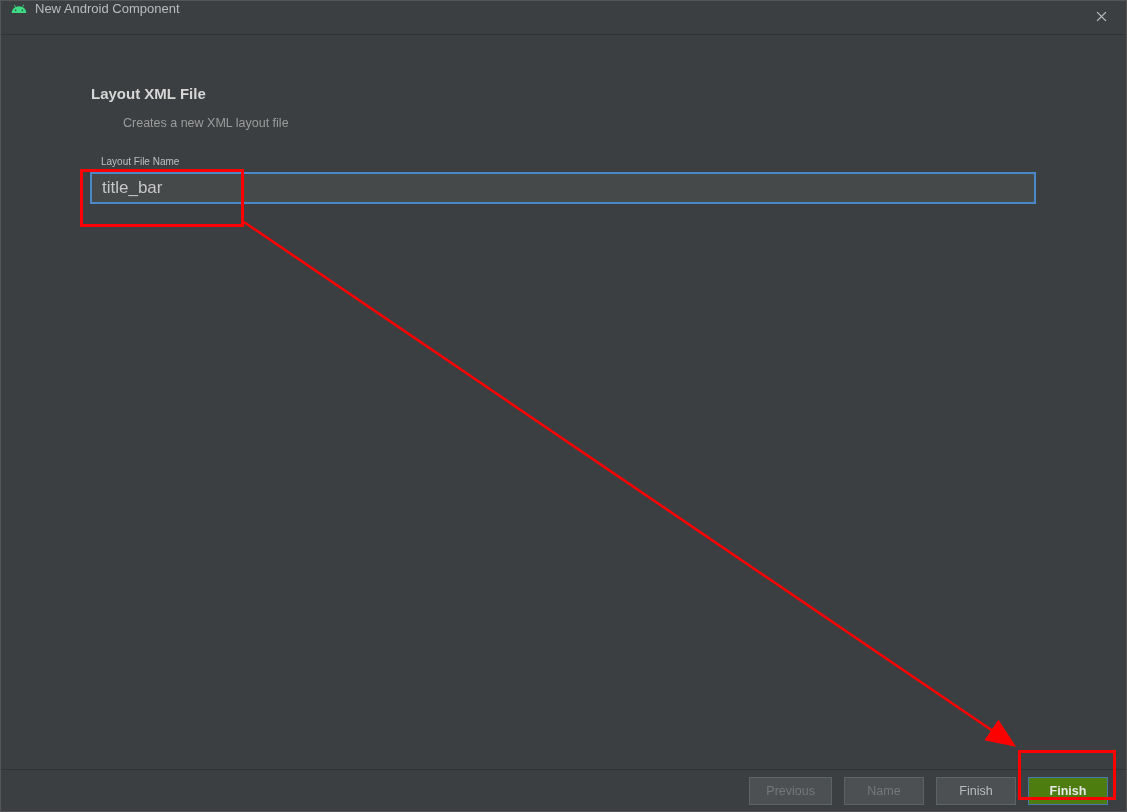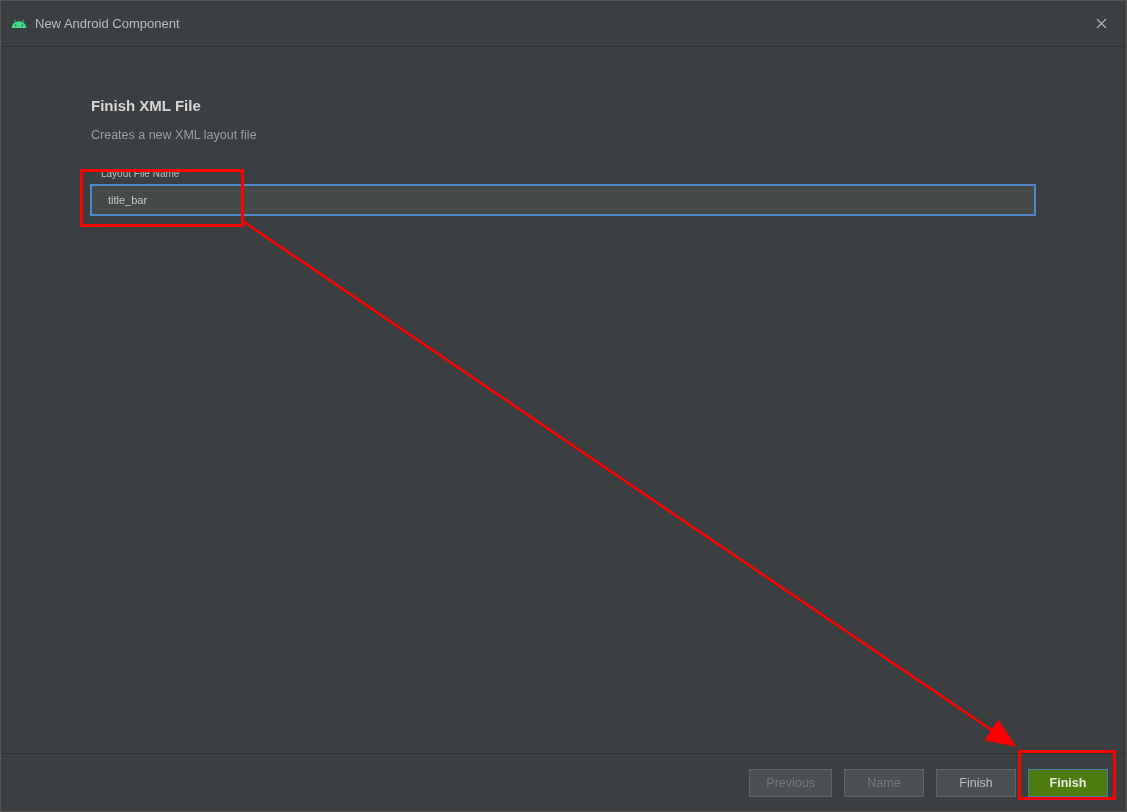--- a/index.html
+++ b/index.html
@@ -13,23 +13,22 @@
   }
   .window {
     width: 1127px;
     height: 812px;
     border: 1px solid #555;
     display: flex;
     flex-direction: column;
     background: #3c3f41;
   }
   .titlebar {
-    height: 46px;
+    height: 34px;
     display: flex;
-    align-items: center;
     padding: 0 10px;
     border-bottom: 1px solid #323232;
     color: #bbbbbb;
     font-size: 13px;
   }
   .titlebar .app-icon {
     width: 16px; height: 16px; margin-right: 8px;
     display:flex; align-items:center; justify-content:center;
   }
   .titlebar .title-text { flex: 0 0 auto; }
@@ -48,43 +47,44 @@
   .heading {
     font-size: 15px;
     font-weight: 600;
     color: #d6d6d6;
     margin-bottom: 14px;
   }
   .subheading {
     font-size: 12.5px;
     color: #9c9c9c;
     margin-bottom: 26px;
+    margin-left: 32px;
   }
   .field-label {
     font-size: 10px;
     color: #bfbfbf;
     margin: 0 0 6px 10px;
   }
   .text-input {
     width: 944px;
     height: 30px;
     background: #45494a;
     border: 1px solid #5e6060;
     color: #c7c7c7;
-    font-size: 11px;
-    padding: 0 16px;
+    font-size: 17px;
+    padding: 0 10px;
     outline: none;
   }
   .text-input.focused {
     border: 1px solid #4a88c7;
     box-shadow: 0 0 0 1px #4a88c7;
   }
   .field-block { margin-bottom: 28px; }
   .footer {
-    height: 58px;
+    height: 42px;
     border-top: 1px solid #323232;
     display: flex;
     align-items: center;
     justify-content: flex-end;
     gap: 12px;
     padding: 0 18px;
   }
   .btn {
     min-width: 80px;
     height: 28px;
@@ -130,21 +130,21 @@
     <span class="title-text">New Android Component</span>
     <span class="spacer"></span>
     <span class="close">
       <svg width="11" height="11" viewBox="0 0 10 10">
           <path stroke="#bbbbbb" stroke-width="1.2" d="M1 1 L9 9 M9 1 L1 9"></path>
         </svg>
     </span>
   </div>
 
   <div class="content">
-    <div class="heading">Finish XML File</div>
+    <div class="heading">Layout XML File</div>
     <div class="subheading">Creates a new XML layout file</div>
 
     <div class="field-block">
       <div class="field-label">Layout File Name</div>
       <input class="text-input focused" type="text" value="title_bar" style="">
     </div>
 
     <div class="field-block">
     </div>
   </div>

